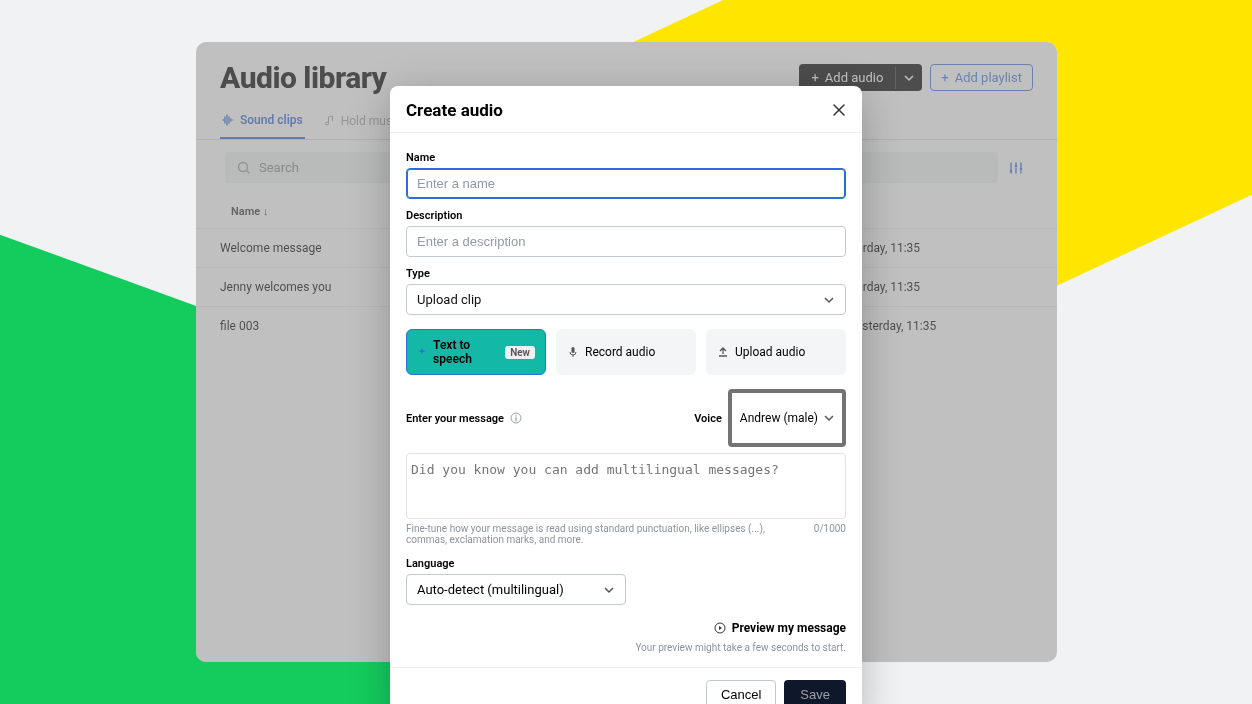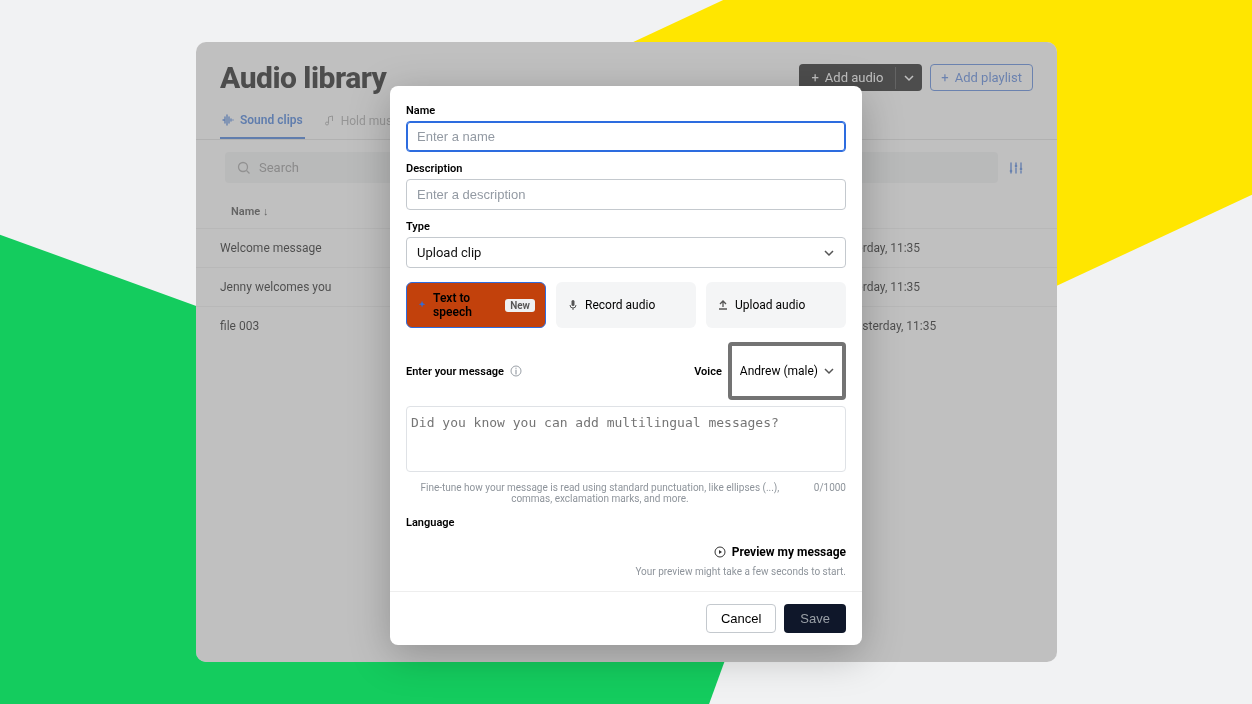--- a/index.html
+++ b/index.html
@@ -28,26 +28,26 @@
 .modal-header { display:flex; justify-content:space-between; align-items:center; padding:14px 16px 12px 16px; border-bottom:1px solid #eee;}
 .modal-title { font-size:17px; font-weight:700;}
 .modal-body { padding:8px 16px 14px 16px; }
 .field-label { font-size:11px; font-weight:600; margin-top:10px; margin-bottom:4px; display:block;}
 .fld { width:100%; border:1px solid #c4c9ce; border-radius:4px; padding:7px 10px; font-size:13px; color:#111;}
 .fld.focus { border:1px solid #2d6cdf; box-shadow:0 0 0 1px #2d6cdf inset; }
 .fld::placeholder { color:#939aa3; }
 .fld.select { display:flex; justify-content:space-between; align-items:center; background:#fff;}
 .seg-row { display:flex; gap:10px; margin-top:14px;}
 .seg { flex:1; background:#f4f5f6; border-radius:6px; padding:8px 10px; font-size:12px; display:flex; align-items:center; gap:6px; border:1px solid transparent;}
-.seg.active { border:1.5px solid #2d6cdf; background:#c2410c; font-weight:600;}
+.seg.active { border:1.5px solid #2d6cdf; background:#14b8a6; font-weight:600;}
 .badge-new { background:#eef0f2; color:#555; font-size:10px; border-radius:3px; padding:1px 5px;}
 .msg-row { display:flex; justify-content:space-between; align-items:center; margin-top:14px;}
 .voice-select { border:4px solid #737373; border-radius:4px; padding:18px 8px; font-size:12px; display:flex; align-items:center; gap:6px;}
 .textarea { width:100%; height:66px; border:1px solid #dfe2e6; border-radius:4px; padding:8px 4px; font-size:13px; resize:none; margin-top:6px;}
-.hint-row { display:flex; justify-content:space-between; gap:20px; margin-top:6px; font-size:10px; color:#8e949b;text-align:center;}
+.hint-row { display:flex; justify-content:space-between; gap:20px; font-size:10px; color:#8e949b;}
 .lang-select { width:220px; border:1px solid #c4c9ce; border-radius:4px; padding:7px 10px; font-size:13px; display:flex; justify-content:space-between; align-items:center; margin-top:4px;}
 .preview-row { text-align:right; margin-top:14px;}
 .preview-link { font-size:12px; font-weight:700; display:inline-flex; gap:6px; align-items:center;}
 .preview-sub { font-size:10px; color:#8e949b; margin-top:4px;}
 .modal-footer { border-top:1px solid #eee; padding:12px 16px; display:flex; justify-content:flex-end; gap:8px;}
 .btn-cancel { border:1px solid #c4c9ce; background:#fff; padding:6px 14px; border-radius:4px; font-size:13px;}
 .btn-save { border:none; background:#0f172a; color:#9aa0a7; padding:6px 16px; border-radius:4px; font-size:13px;}
 svg { display:block; }
 .close-x { cursor:pointer; }
 </style>
@@ -127,20 +127,28 @@
     <span style="width:200px">Yesterday, 11:35</span>
   </div>
   <div class="table-row">
     <span>file 003</span>
     <span style="width:200px"><span>)</span>&nbsp;&nbsp;&nbsp;&nbsp;<span>Yesterday, 11:35</span></span>
   </div>
   <div class="dim"></div>
 </div>
 
 <div class="modal">
+  <div class="modal-header">
+    <div class="modal-title">Create audio</div>
+    <div class="close-x">
+      <svg width="14" height="14" viewBox="0 0 14 14">
+          <path d="M2 2l10 10M12 2L2 12" stroke="#333" stroke-width="1.5" stroke-linecap="round"></path>
+        </svg>
+    </div>
+  </div>
   <div class="modal-body">
     <label class="field-label">Name</label>
     <input class="fld focus" placeholder="Enter a name" style="">
 
     <label class="field-label">Description</label>
     <input class="fld" placeholder="Enter a description" style="">
 
     <label class="field-label">Type</label>
     <div class="fld select">
       <span>Upload clip</span>
@@ -191,20 +199,26 @@
       </div>
     </div>
 
     <textarea class="textarea" placeholder="Did you know you can add multilingual messages?" style=""></textarea>
     <div class="hint-row">
       <span>Fine-tune how your message is read using standard punctuation, like ellipses (...), commas, exclamation marks, and more.</span>
       <span>0/1000</span>
     </div>
 
     <label class="field-label" style="margin-top:12px">Language</label>
+    <div class="lang-select">
+      <span>Auto-detect (multilingual)</span>
+      <svg width="12" height="12" viewBox="0 0 12 12">
+          <path d="M2 4l4 4 4-4" stroke="#555" fill="none" stroke-width="1.5"></path>
+        </svg>
+    </div>
 
     <div class="preview-row">
       <div class="preview-link">
         <svg width="12" height="12" viewBox="0 0 12 12">
             <circle cx="6" cy="6" r="5" stroke="#333" fill="none"></circle>
             <path d="M5 4l3 2-3 2z" fill="#333"></path>
           </svg>
         <span>Preview my message</span>
       </div>
       <div class="preview-sub">Your preview might take a few seconds to start.</div>

